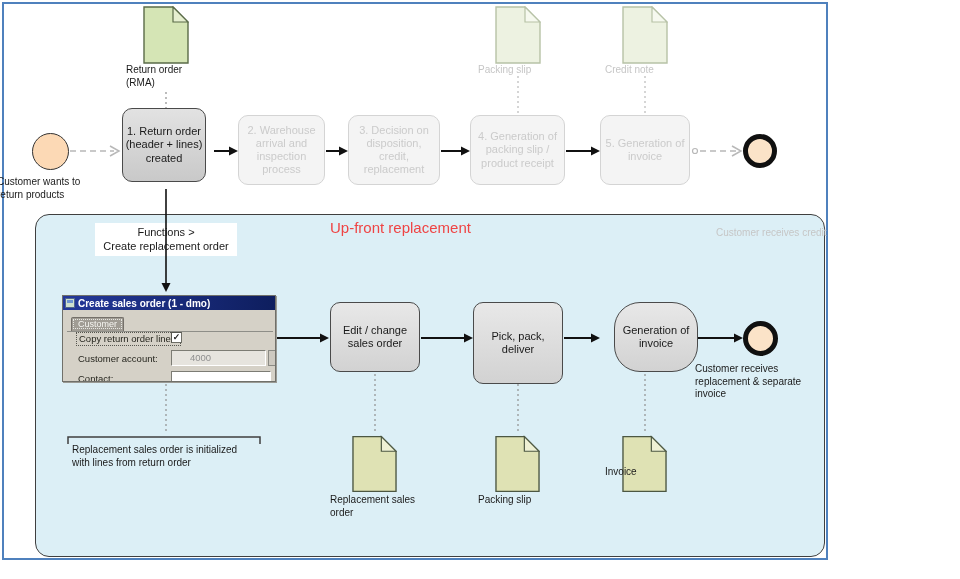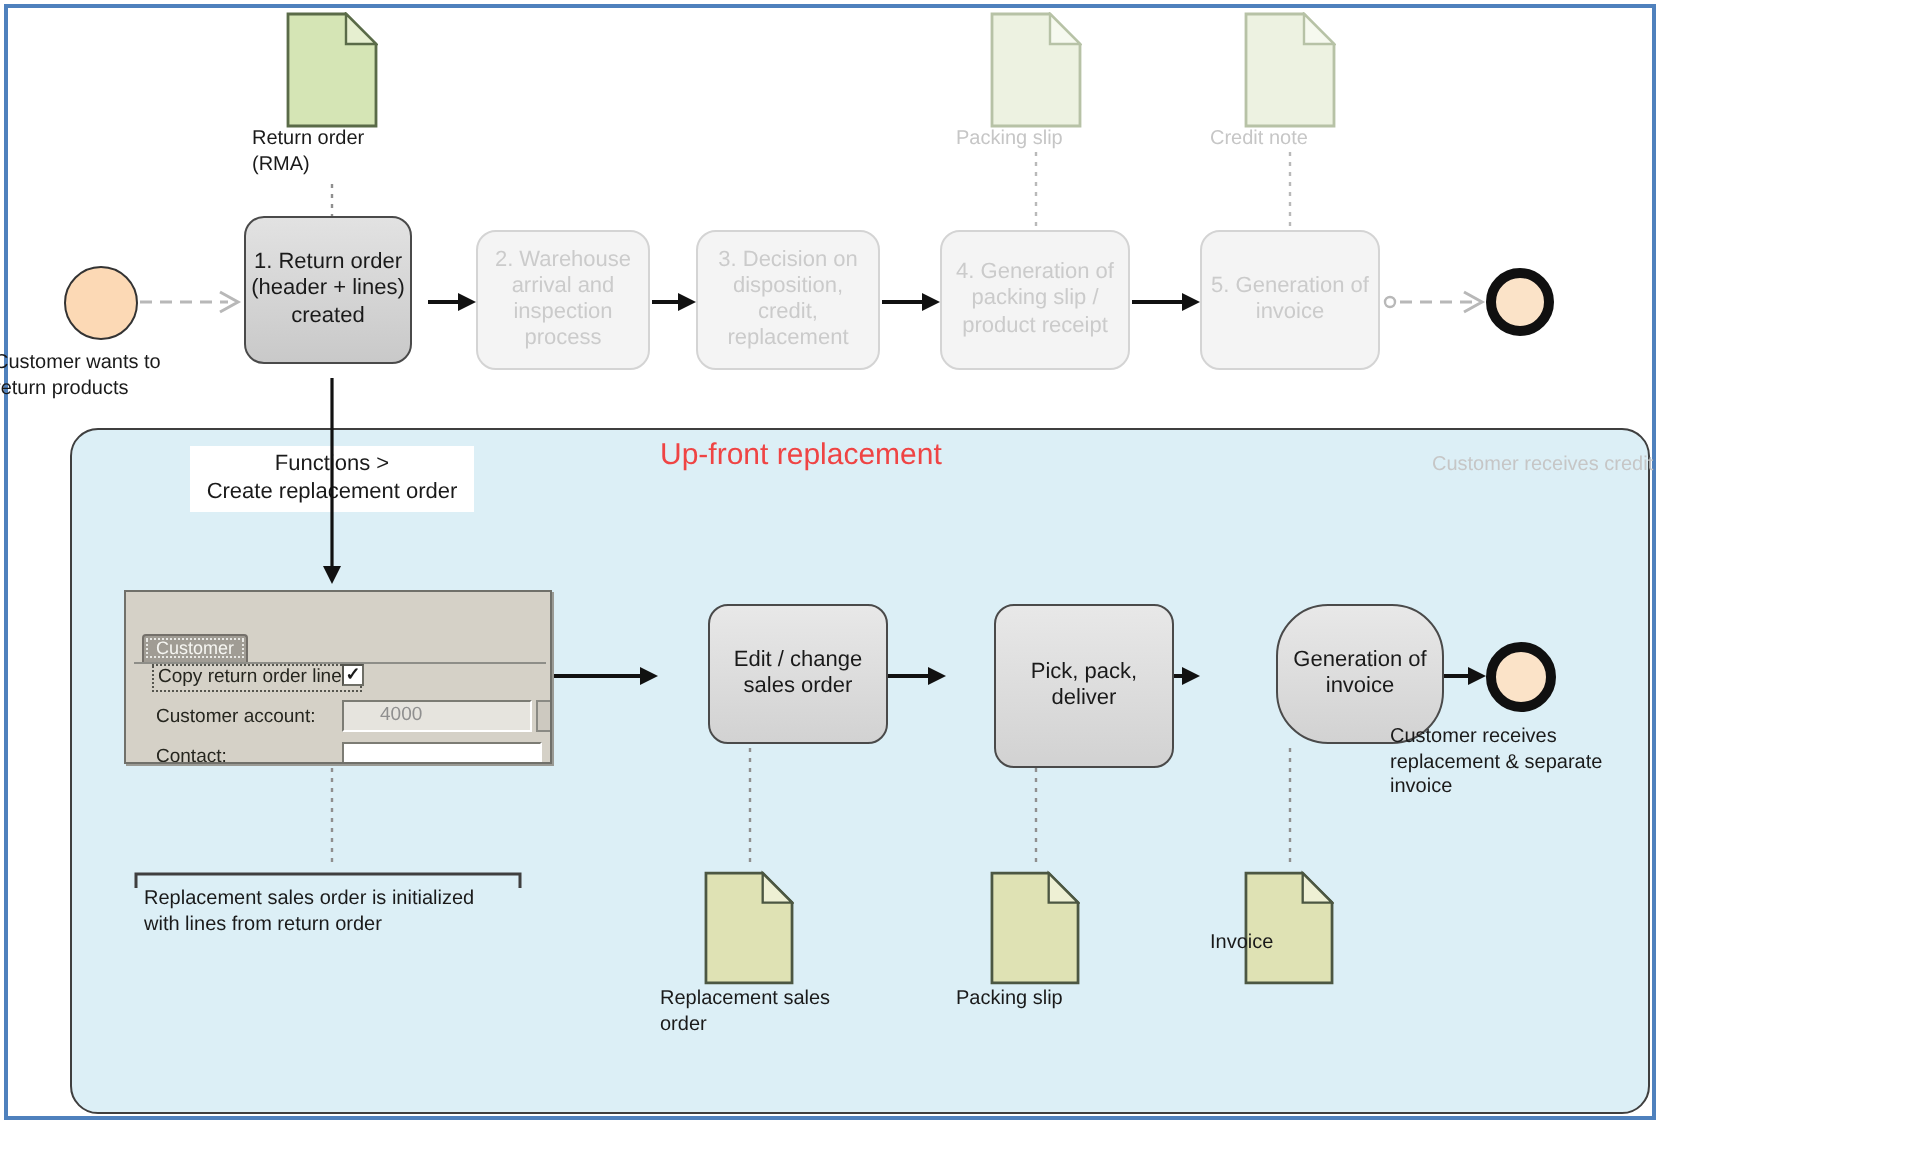--- a/index.html
+++ b/index.html
@@ -21,21 +21,21 @@
 
   svg.connectors { left:0; top:0; width:960px; height:579px; z-index:3; pointer-events:none; }
 
   .node { z-index:4; }
 
   
   .step { border-radius:10px; display:flex; align-items:center; justify-content:center;
     text-align:center; font-size:11px; line-height:1.2; padding:2px; }
   .step.active { background:linear-gradient(#e2e2e2,#c9c9c9); border:1.5px solid #4a4a4a; color:#1a1a1a; }
   .step.faded { background:#f4f4f4; border:1.3px solid #d4d4d4; color:#cbcbcb; }
-  .step.sub { background:linear-gradient(#e8e8e8,#d2d2d2); border:1.5px solid #4a4a4a; color:#1a1a1a;margin-left:24px; }
+  .step.sub { background:linear-gradient(#e8e8e8,#d2d2d2); border:1.5px solid #4a4a4a; color:#1a1a1a; }
 
   
   .event-start { width:37px; height:37px; border-radius:50%; border:1.5px solid #333; background:#fcd9b5; }
   .event-end { border-radius:50%; border:5px solid #101010; background:#fbe3c8; }
 
   .lbl { text-align:left; font-size:10px; line-height:1.25; color:#1a1a1a; }
   .lbl.faded { color:#c6c6c6; }
 
   
   .dialog { left:62px; top:295px; width:214px; height:87px; border:1px solid #70706a;
@@ -156,20 +156,24 @@
 
 <div class="abs node" style="left:622px; top:6px;">
   <svg width="46" height="58" viewBox="0 0 46 58">
     <path d="M1,1 H30 L45,16 V57 H1 Z" fill="#edf2e1" stroke="#b7c2a6" stroke-width="1.4"></path>
     <path d="M30,1 V16 H45 Z" fill="#f6f9ef" stroke="#b7c2a6" stroke-width="1.2"></path>
   </svg>
 </div>
 <div class="abs node lbl faded" style="left:605px; top:64px; width:80px;">Credit note</div>
 
 <div class="abs dialog">
+  <div class="dlg-titlebar">
+    <span class="dlg-icon"></span>
+    <span class="dlg-title">Create sales order (1 - dmo)</span>
+  </div>
   <div class="dlg-body">
     <span class="dlg-tab">Customer</span>
     <div class="dlg-tabline"></div>
     <span class="dlg-label dotted-focus" style="left:13px; top:22px;">Copy return order lines:</span>
     <span class="dlg-checkbox" style="left:108px; top:22px;">
       <span>✓</span>
     </span>
     <span class="dlg-label" style="left:15px; top:43px;">Customer account:</span>
     <span class="dlg-input disabled" style="left:108px; top:40px; width:95px;">4000</span>
     <span class="dlg-lookup" style="left:205px; top:40px; width:8px; height:16px;"></span>

